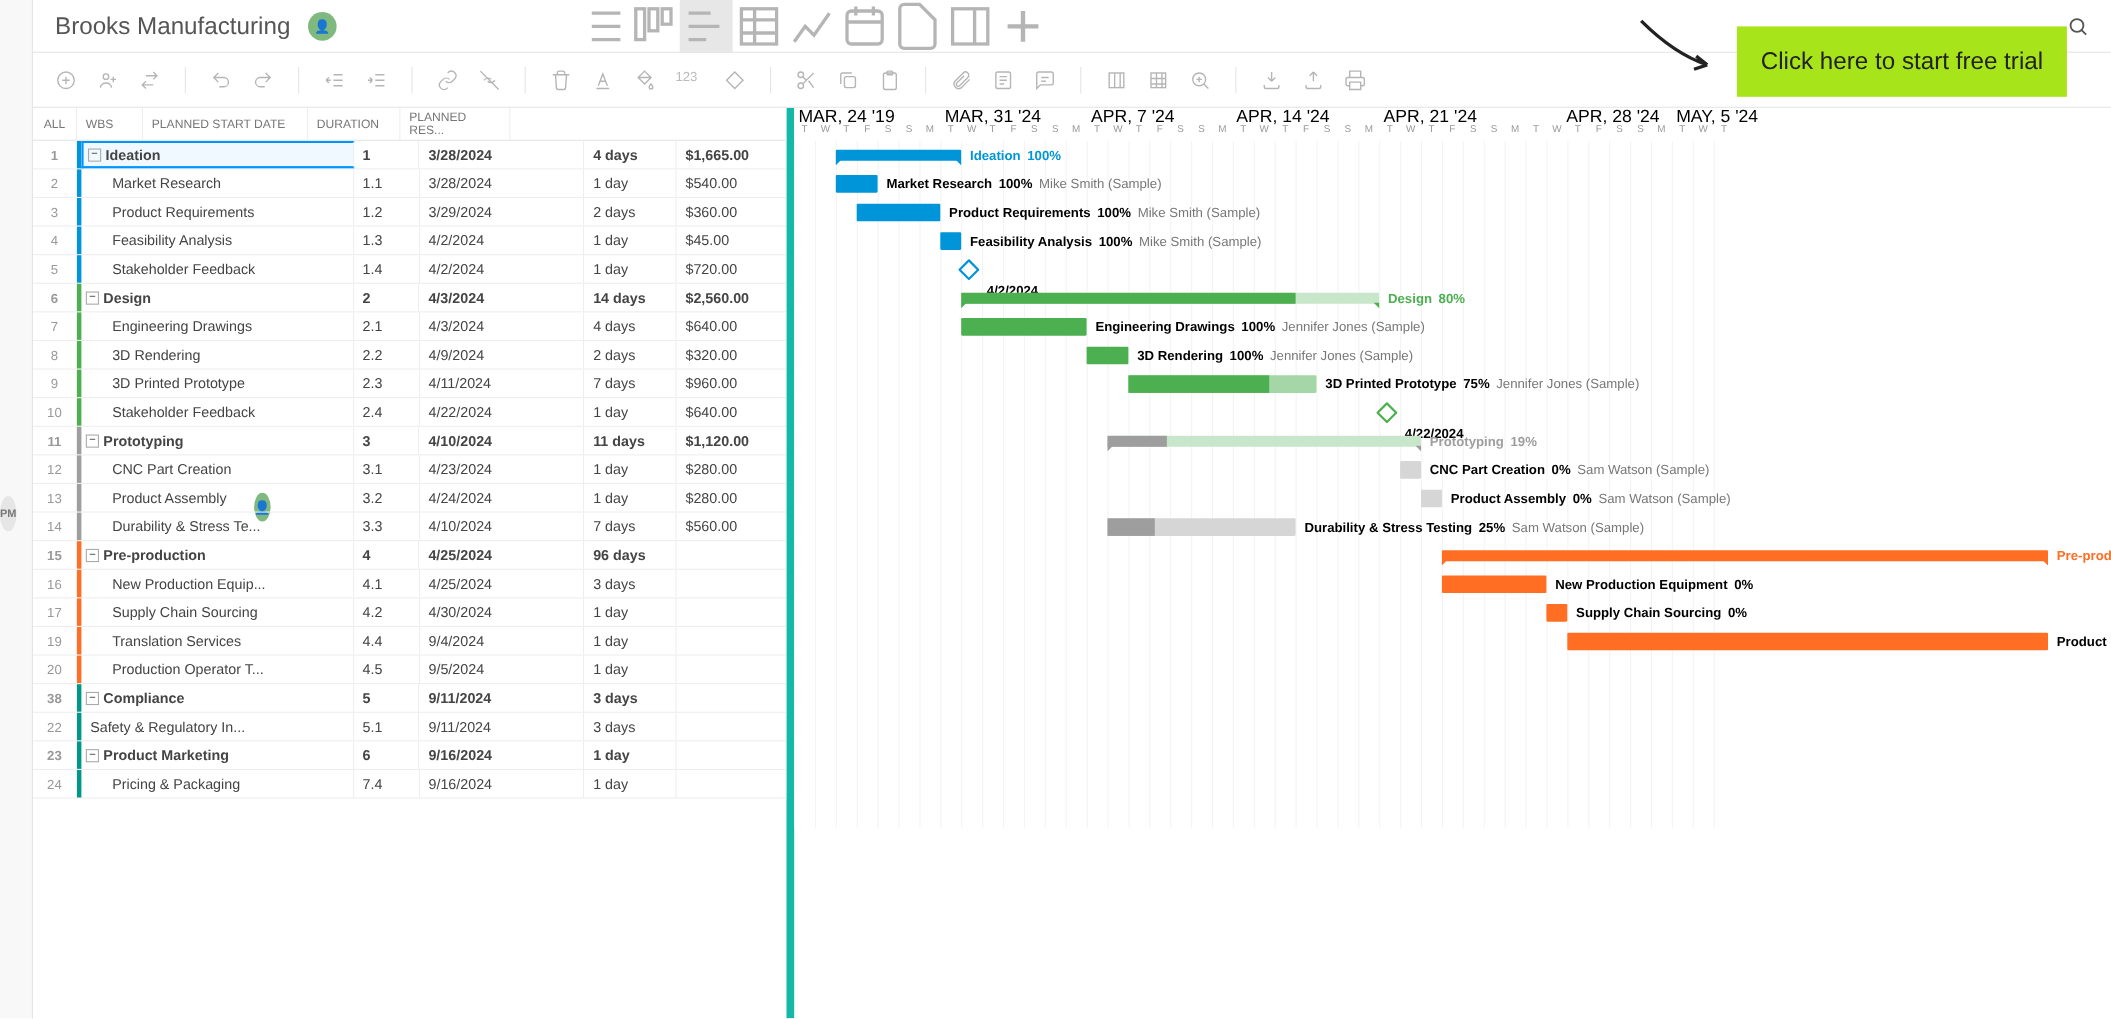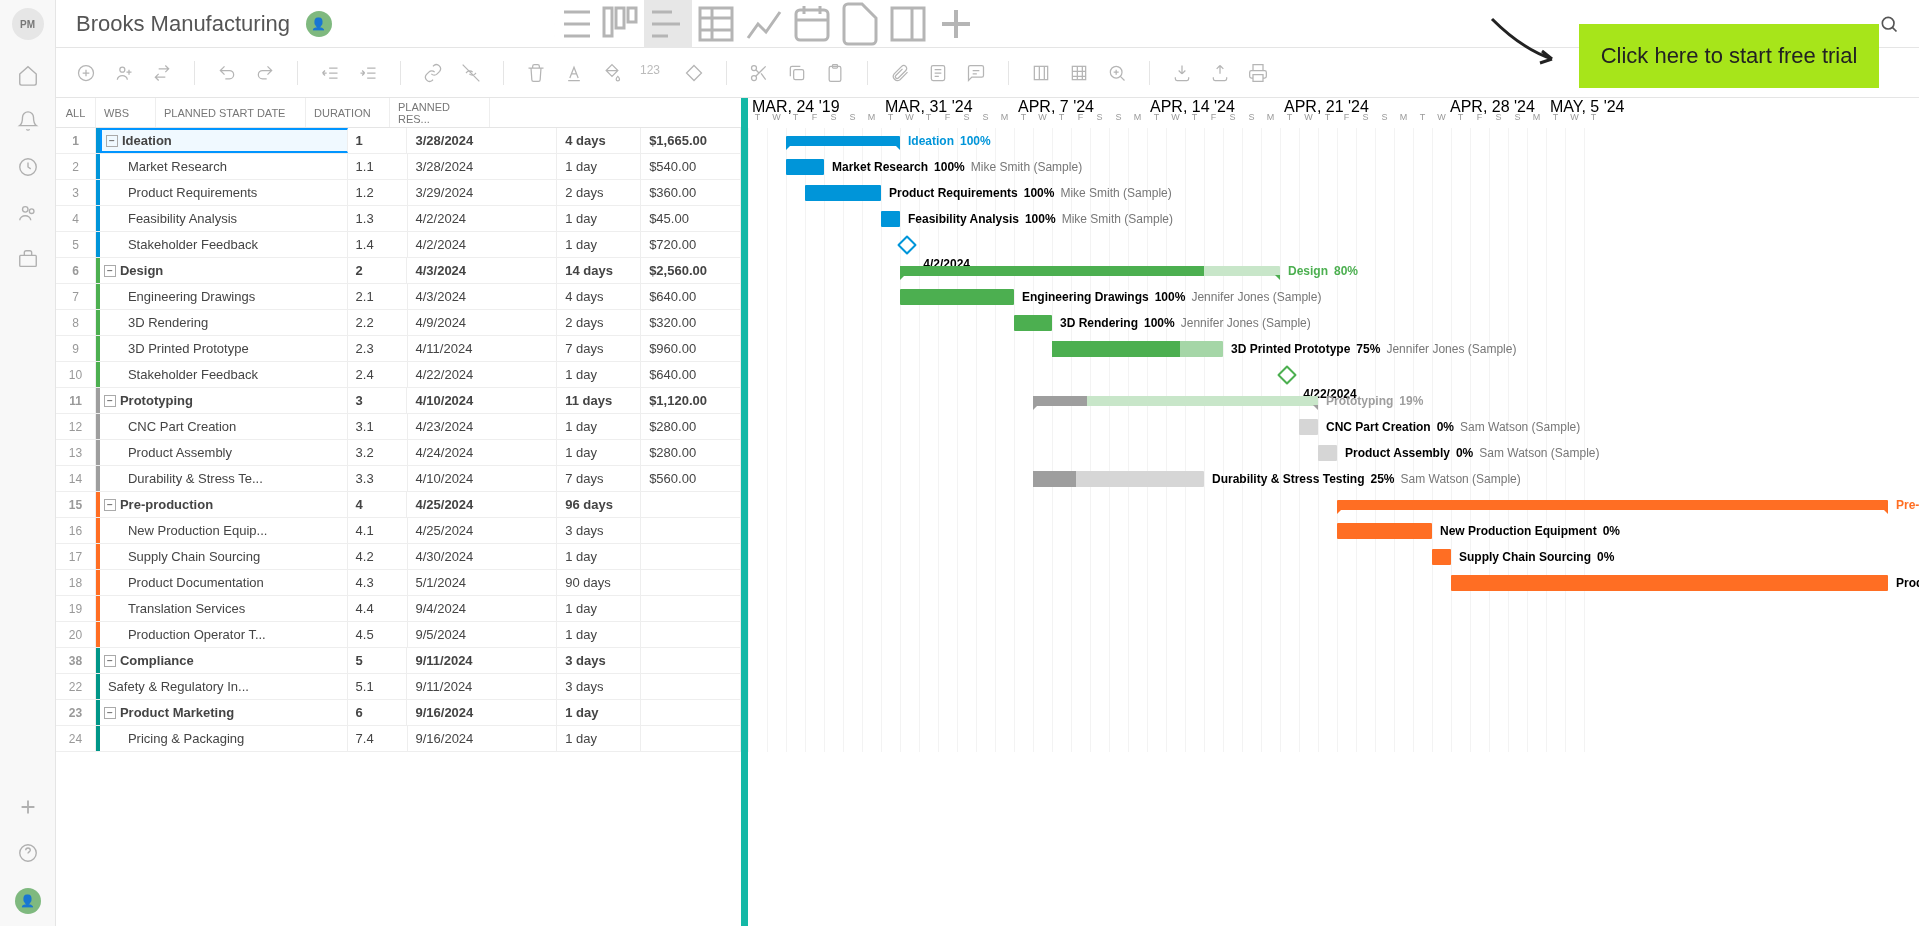--- a/index.html
+++ b/index.html
@@ -1,18 +1,18 @@
 <!DOCTYPE html>
 <html><head>
 <meta charset="utf-8">
 <style>
 * { margin: 0; padding: 0; box-sizing: border-box; font-family: -apple-system, BlinkMacSystemFont, "Segoe UI", sans-serif; }
 body { width: 1919px; height: 926px; overflow: hidden; background: #fff; position: relative; }
 .app { display: flex; height: 100%; }
-.sidebar-left { width: 56px; background: #f8f8f8; border-right: 1px solid #e5e5e5; display: flex; flex-direction: column; align-items: center; padding-top: 8px; gap: 24px; }
+.sidebar-left { width: 30px; background: #f8f8f8; border-right: 1px solid #e5e5e5; display: flex; flex-direction: row; align-items: center; padding-top: 8px; gap: 24px; }
 .sidebar-left .logo { width: 32px; height: 32px; border-radius: 50%; background: #e6e6e6; display: flex; align-items: center; justify-content: center; font-size: 10px; font-weight: bold; color: #777; }
 .sidebar-left .nav-icon { width: 22px; height: 22px; color: #b0b0b0; display: flex; align-items: center; justify-content: center; cursor: pointer; }
 .sidebar-left .spacer { flex: 1; }
 .sidebar-left .avatar { width: 26px; height: 26px; border-radius: 50%; background: #7fb97f; margin-bottom: 12px; display: flex; align-items: center; justify-content: center; font-size: 12px; }
 .main { flex: 1; display: flex; flex-direction: column; }
 .header { height: 48px; display: flex; align-items: center; border-bottom: 1px solid #e5e5e5; padding: 0 20px; gap: 16px; }
 .header .title { font-size: 22px; color: #555; font-weight: 500; }
 .header .avatar-sm { width: 26px; height: 26px; border-radius: 50%; background: #7fb97f; display: flex; align-items: center; justify-content: center; font-size: 12px; }
 .header .view-tabs { display: flex; margin-left: 200px; gap: 0; }
 .header .view-tab { width: 48px; height: 48px; display: flex; align-items: center; justify-content: center; color: #b5b5b5; cursor: pointer; }
@@ -499,32 +499,20 @@
     <div class="cell c-name" style="padding-left:28px">
 
       <span>Supply Chain Sourcing</span>
     </div>
     <div class="cell c-wbs">4.2</div>
     <div class="cell c-start">4/30/2024</div>
     <div class="cell c-dur">1 day</div>
     <div class="cell c-res"></div>
             </div>
             <div class="grid-row">
-    <div class="cell c-num">18</div>
-    <div class="color-strip" style="background:#ff6e23"></div>
-    <div class="cell c-name" style="padding-left:28px">
-
-      <span>Product Documentation</span>
-    </div>
-    <div class="cell c-wbs">4.3</div>
-    <div class="cell c-start">5/1/2024</div>
-    <div class="cell c-dur">90 days</div>
-    <div class="cell c-res"></div>
-            </div>
-            <div class="grid-row">
     <div class="cell c-num">19</div>
     <div class="color-strip" style="background:#ff6e23"></div>
     <div class="cell c-name" style="padding-left:28px">
 
       <span>Translation Services</span>
     </div>
     <div class="cell c-wbs">4.4</div>
     <div class="cell c-start">9/4/2024</div>
     <div class="cell c-dur">1 day</div>
     <div class="cell c-res"></div>

